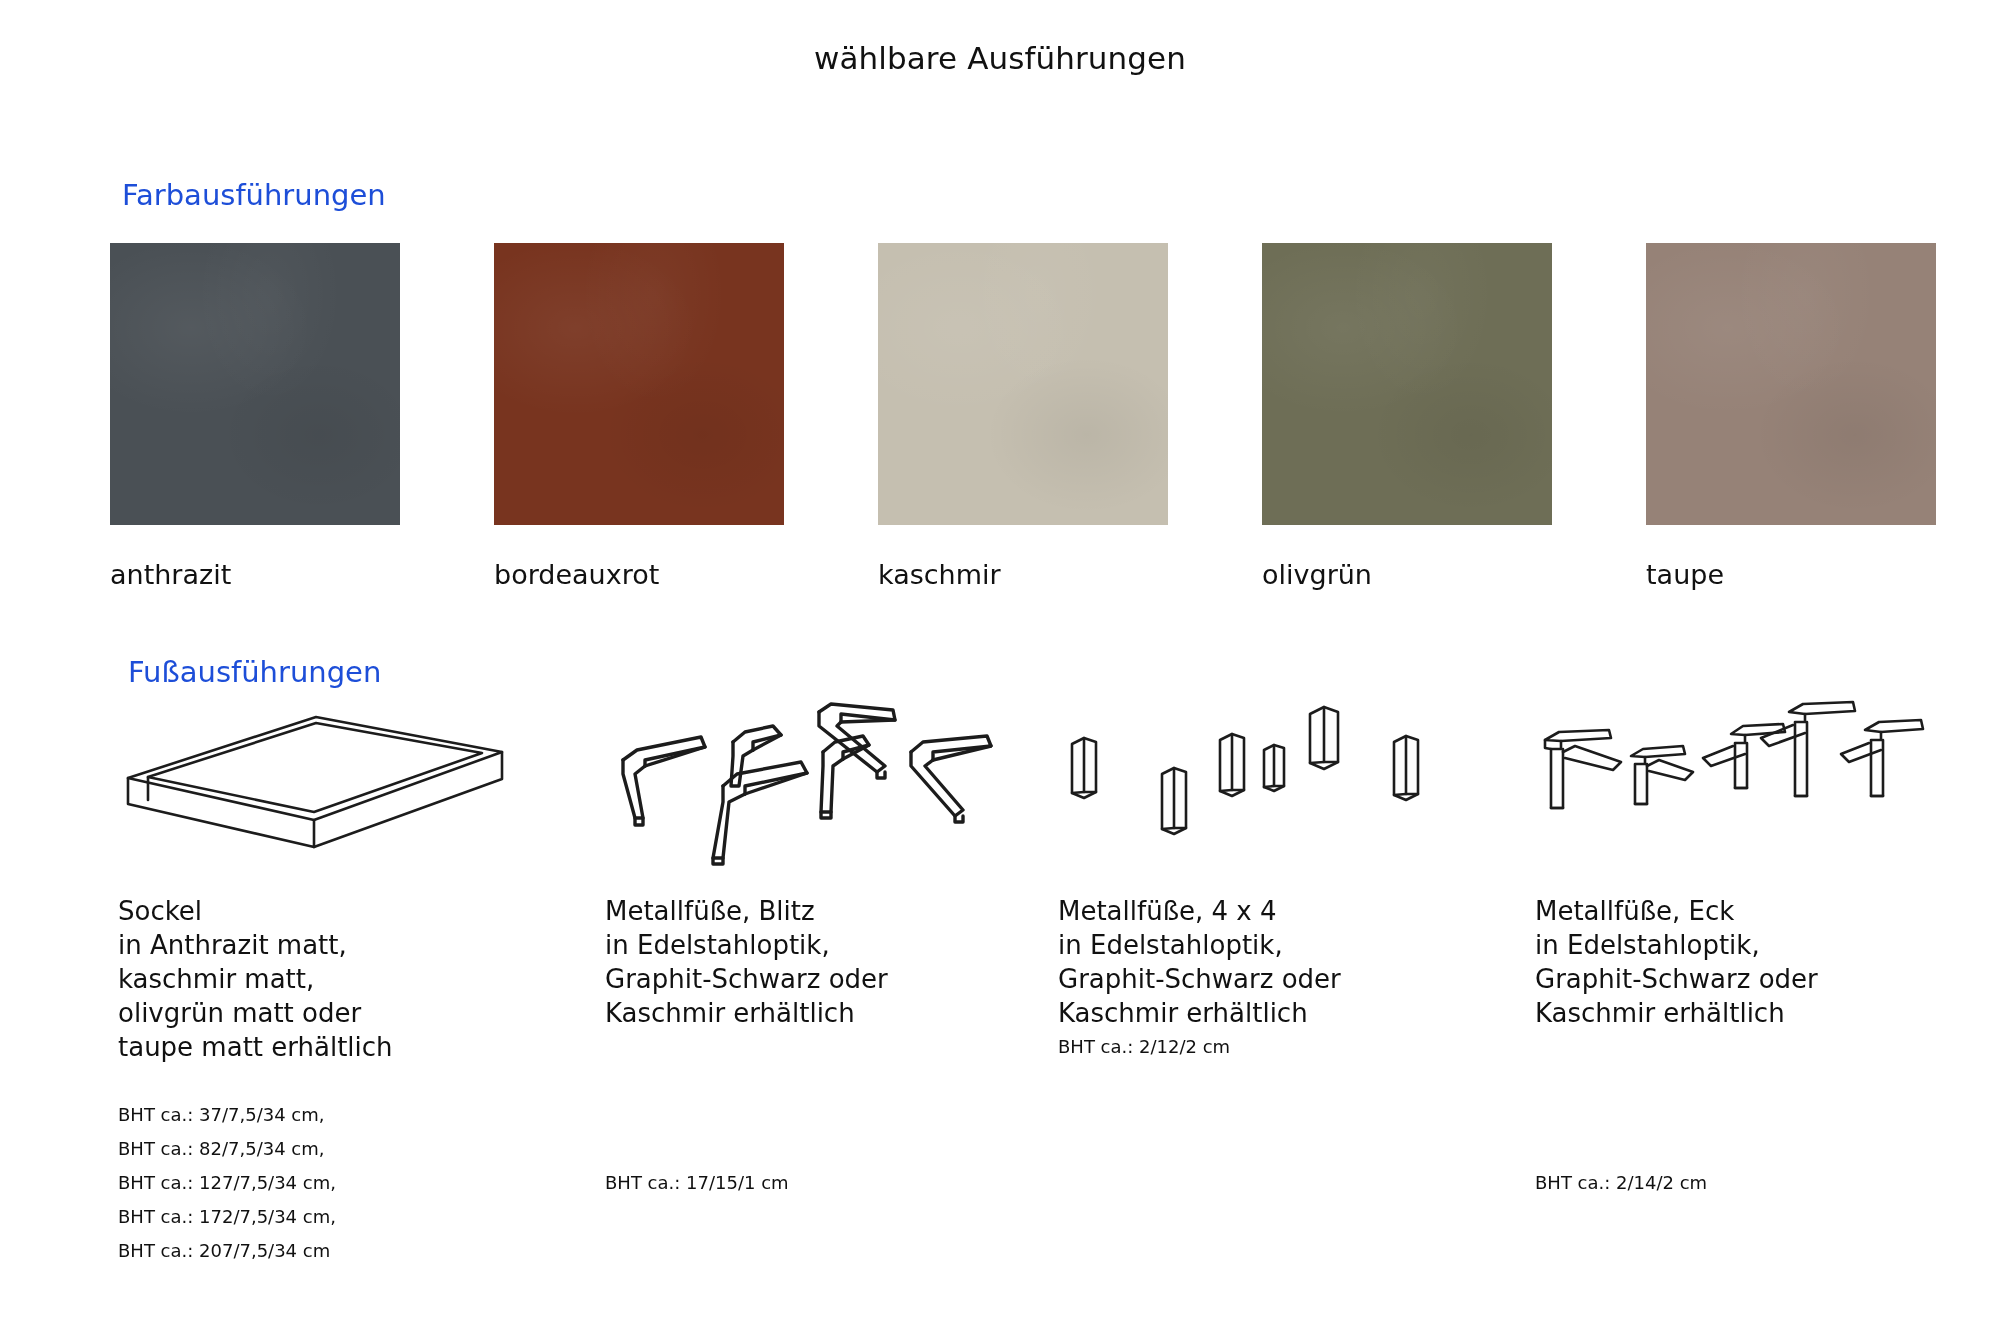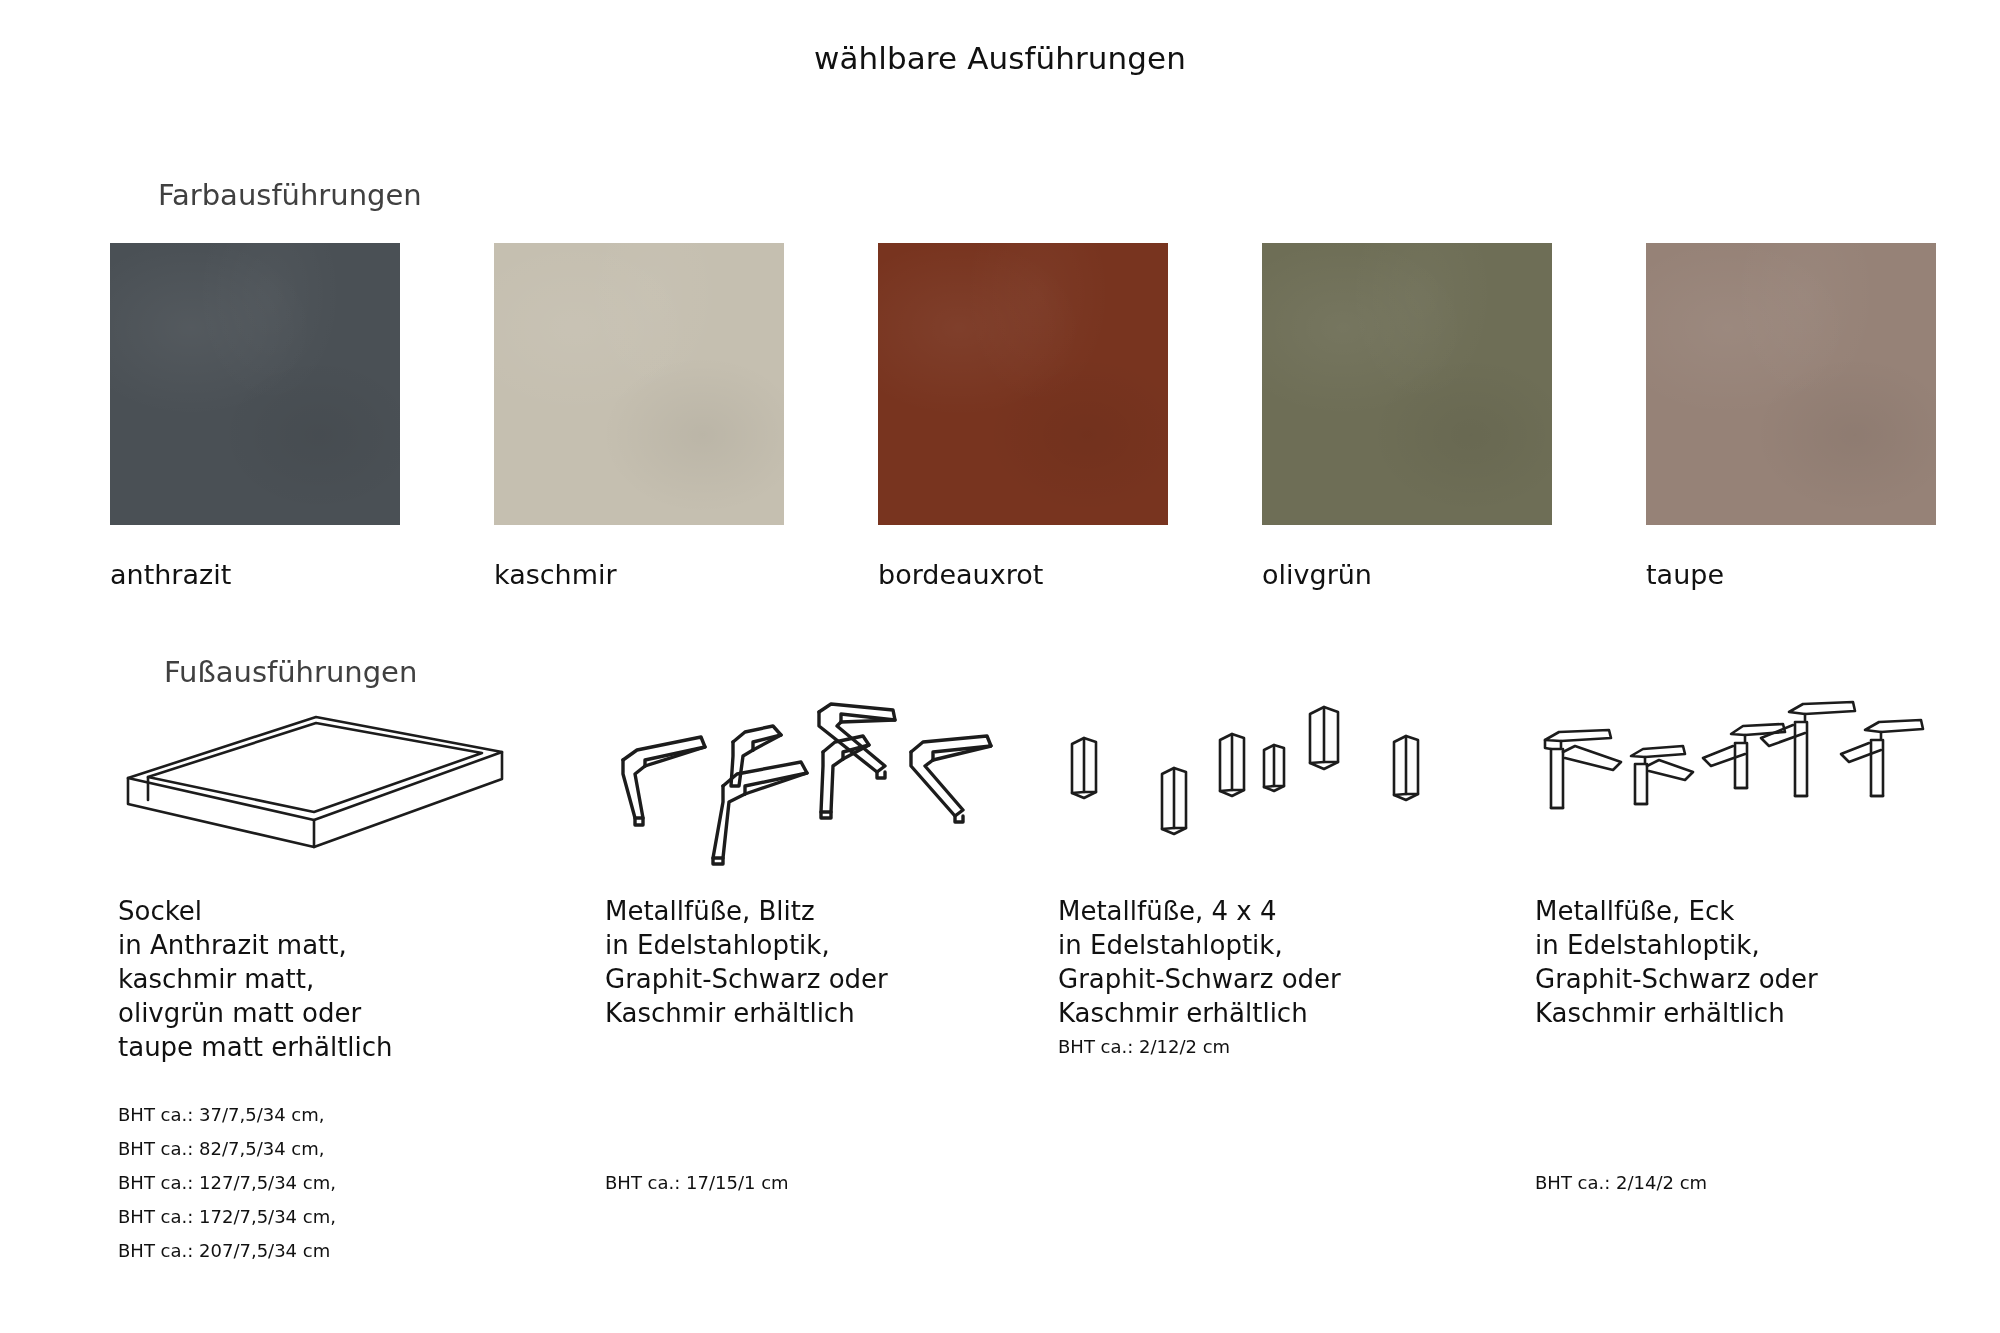--- a/index.html
+++ b/index.html
@@ -29,23 +29,22 @@
     font-weight: 400;
     letter-spacing: 0.1px;
     color: #111;
   }
 
   
   .section-heading {
     position: absolute;
     font-size: 29px;
     font-weight: 400;
-    color: #404040;
+    color: #1d4ed8;
     white-space: nowrap;
-    margin-left: 36px;
   }
   #heading-colors { top: 178px; left: 122px; }
   #heading-feet   { top: 655px; left: 128px; }
 
   
   .swatch-row {
     position: absolute;
     top: 243px;
     left: 0;
     width: 1800px;
@@ -141,27 +140,27 @@
   <div class="section-heading" id="heading-colors">Farbausführungen</div>
 
   <div class="swatch-row">
 
     <div class="swatch-cell">
       <div class="swatch-chip" style="background-color: rgb(74, 80, 85);"></div>
       <div class="swatch-label">anthrazit</div>
     </div>
 
     <div class="swatch-cell">
+      <div class="swatch-chip" style="background-color: rgb(120, 52, 31);"></div>
+      <div class="swatch-label">bordeauxrot</div>
+    </div>
+
+    <div class="swatch-cell">
       <div class="swatch-chip" style="background-color: rgb(197, 191, 176);"></div>
       <div class="swatch-label">kaschmir</div>
-    </div>
-
-    <div class="swatch-cell">
-      <div class="swatch-chip" style="background-color: rgb(120, 52, 31);"></div>
-      <div class="swatch-label">bordeauxrot</div>
     </div>
 
     <div class="swatch-cell">
       <div class="swatch-chip" style="background-color: rgb(110, 110, 86);"></div>
       <div class="swatch-label">olivgrün</div>
     </div>
 
     <div class="swatch-cell">
       <div class="swatch-chip" style="background-color: rgb(150, 130, 119);"></div>
       <div class="swatch-label">taupe</div>

